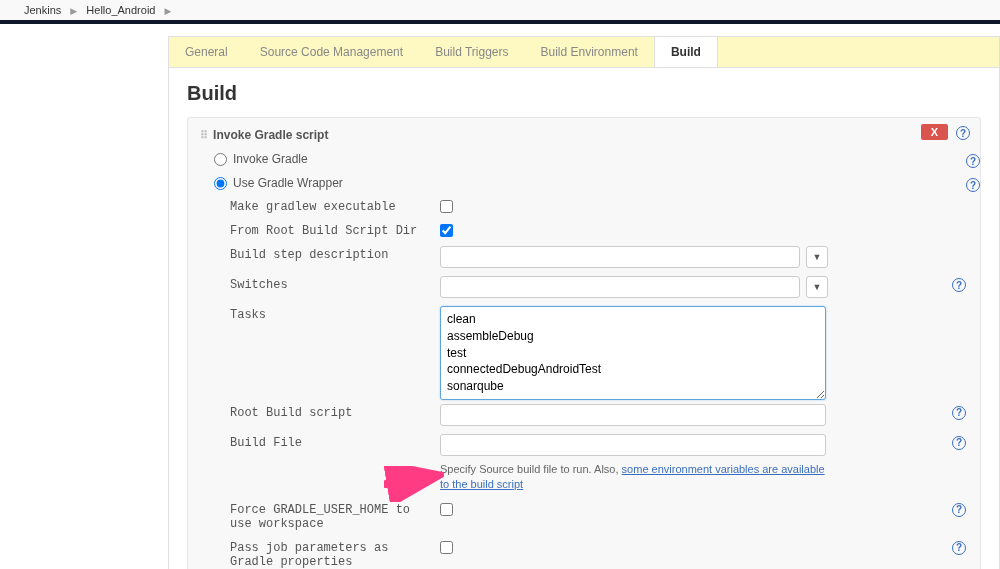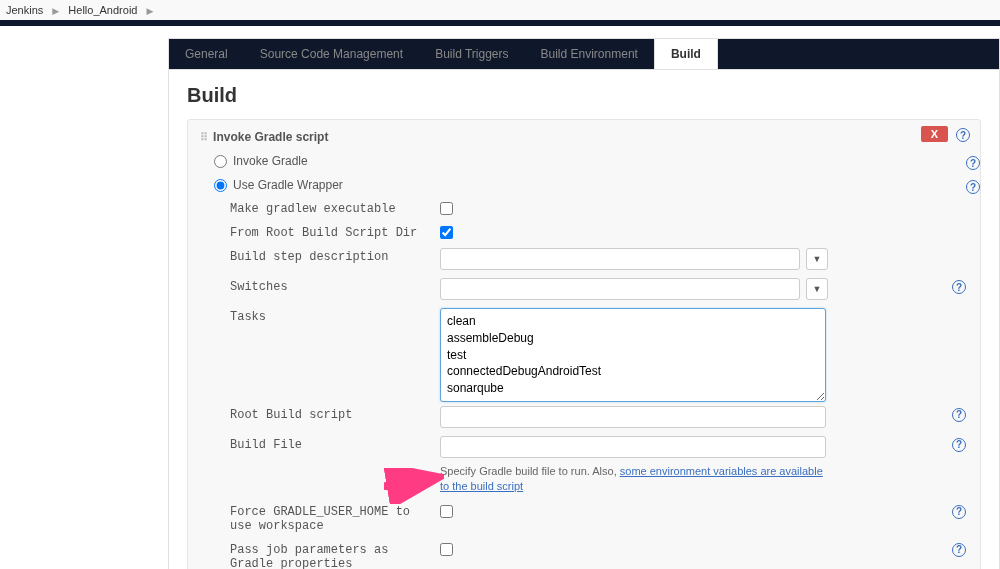--- a/index.html
+++ b/index.html
@@ -4,40 +4,40 @@
   <style>
     * { margin: 0; padding: 0; box-sizing: border-box; }
     body {
       font-family: Helvetica, Arial, sans-serif;
       font-size: 12px;
       background: #fff;
       color: #333;
     }
     .breadcrumb {
       background: #f9f9f9;
-      border-bottom: 6px solid #0f172a;
-      padding: 4px 6px;
+      border-bottom: 4px solid #0f172a;
+      padding: 4px 24px;
       font-size: 11px;
     }
     .breadcrumb a {
       color: #333;
       text-decoration: none;
     }
     .breadcrumb .sep {
       color: #999;
       margin: 0 6px;
       font-size: 9px;
     }
     .main-wrap {
       padding-left: 168px;
       padding-right: 0;
       padding-top: 12px;
     }
     .tab-bar {
-      background: #0f172a;
+      background: #fef9c3;
       border: 1px solid #e0e0e0;
       display: flex;
       font-size: 12px;
       color: #888;
     }
     .tab {
       padding: 8px 16px;
       cursor: pointer;
     }
     .tab.active {
@@ -290,21 +290,21 @@
           </div>
           <span class="help-icon row-help-right">?</span>
         </div>
 
         <div class="row row-line">
           <div class="lbl">Build File</div>
           <div class="ctrl">
             <div class="ctrl-inner">
               <input type="text" style="width: 100%;" value="">
               <div class="hint">
-                <span>Specify Gradle build file to run. Also, </span><a href="#">some environment variables are available to the build script</a>
+                <span>Specify Source build file to run. Also, </span><a href="#">some environment variables are available to the build script</a>
               </div>
             </div>
           </div>
           <span class="help-icon row-help-right">?</span>
         </div>
 
         <div class="row row-line">
           <div class="lbl">Force GRADLE_USER_HOME to use workspace</div>
           <div class="ctrl checkbox-wrap">
               <input type="checkbox" style="">

